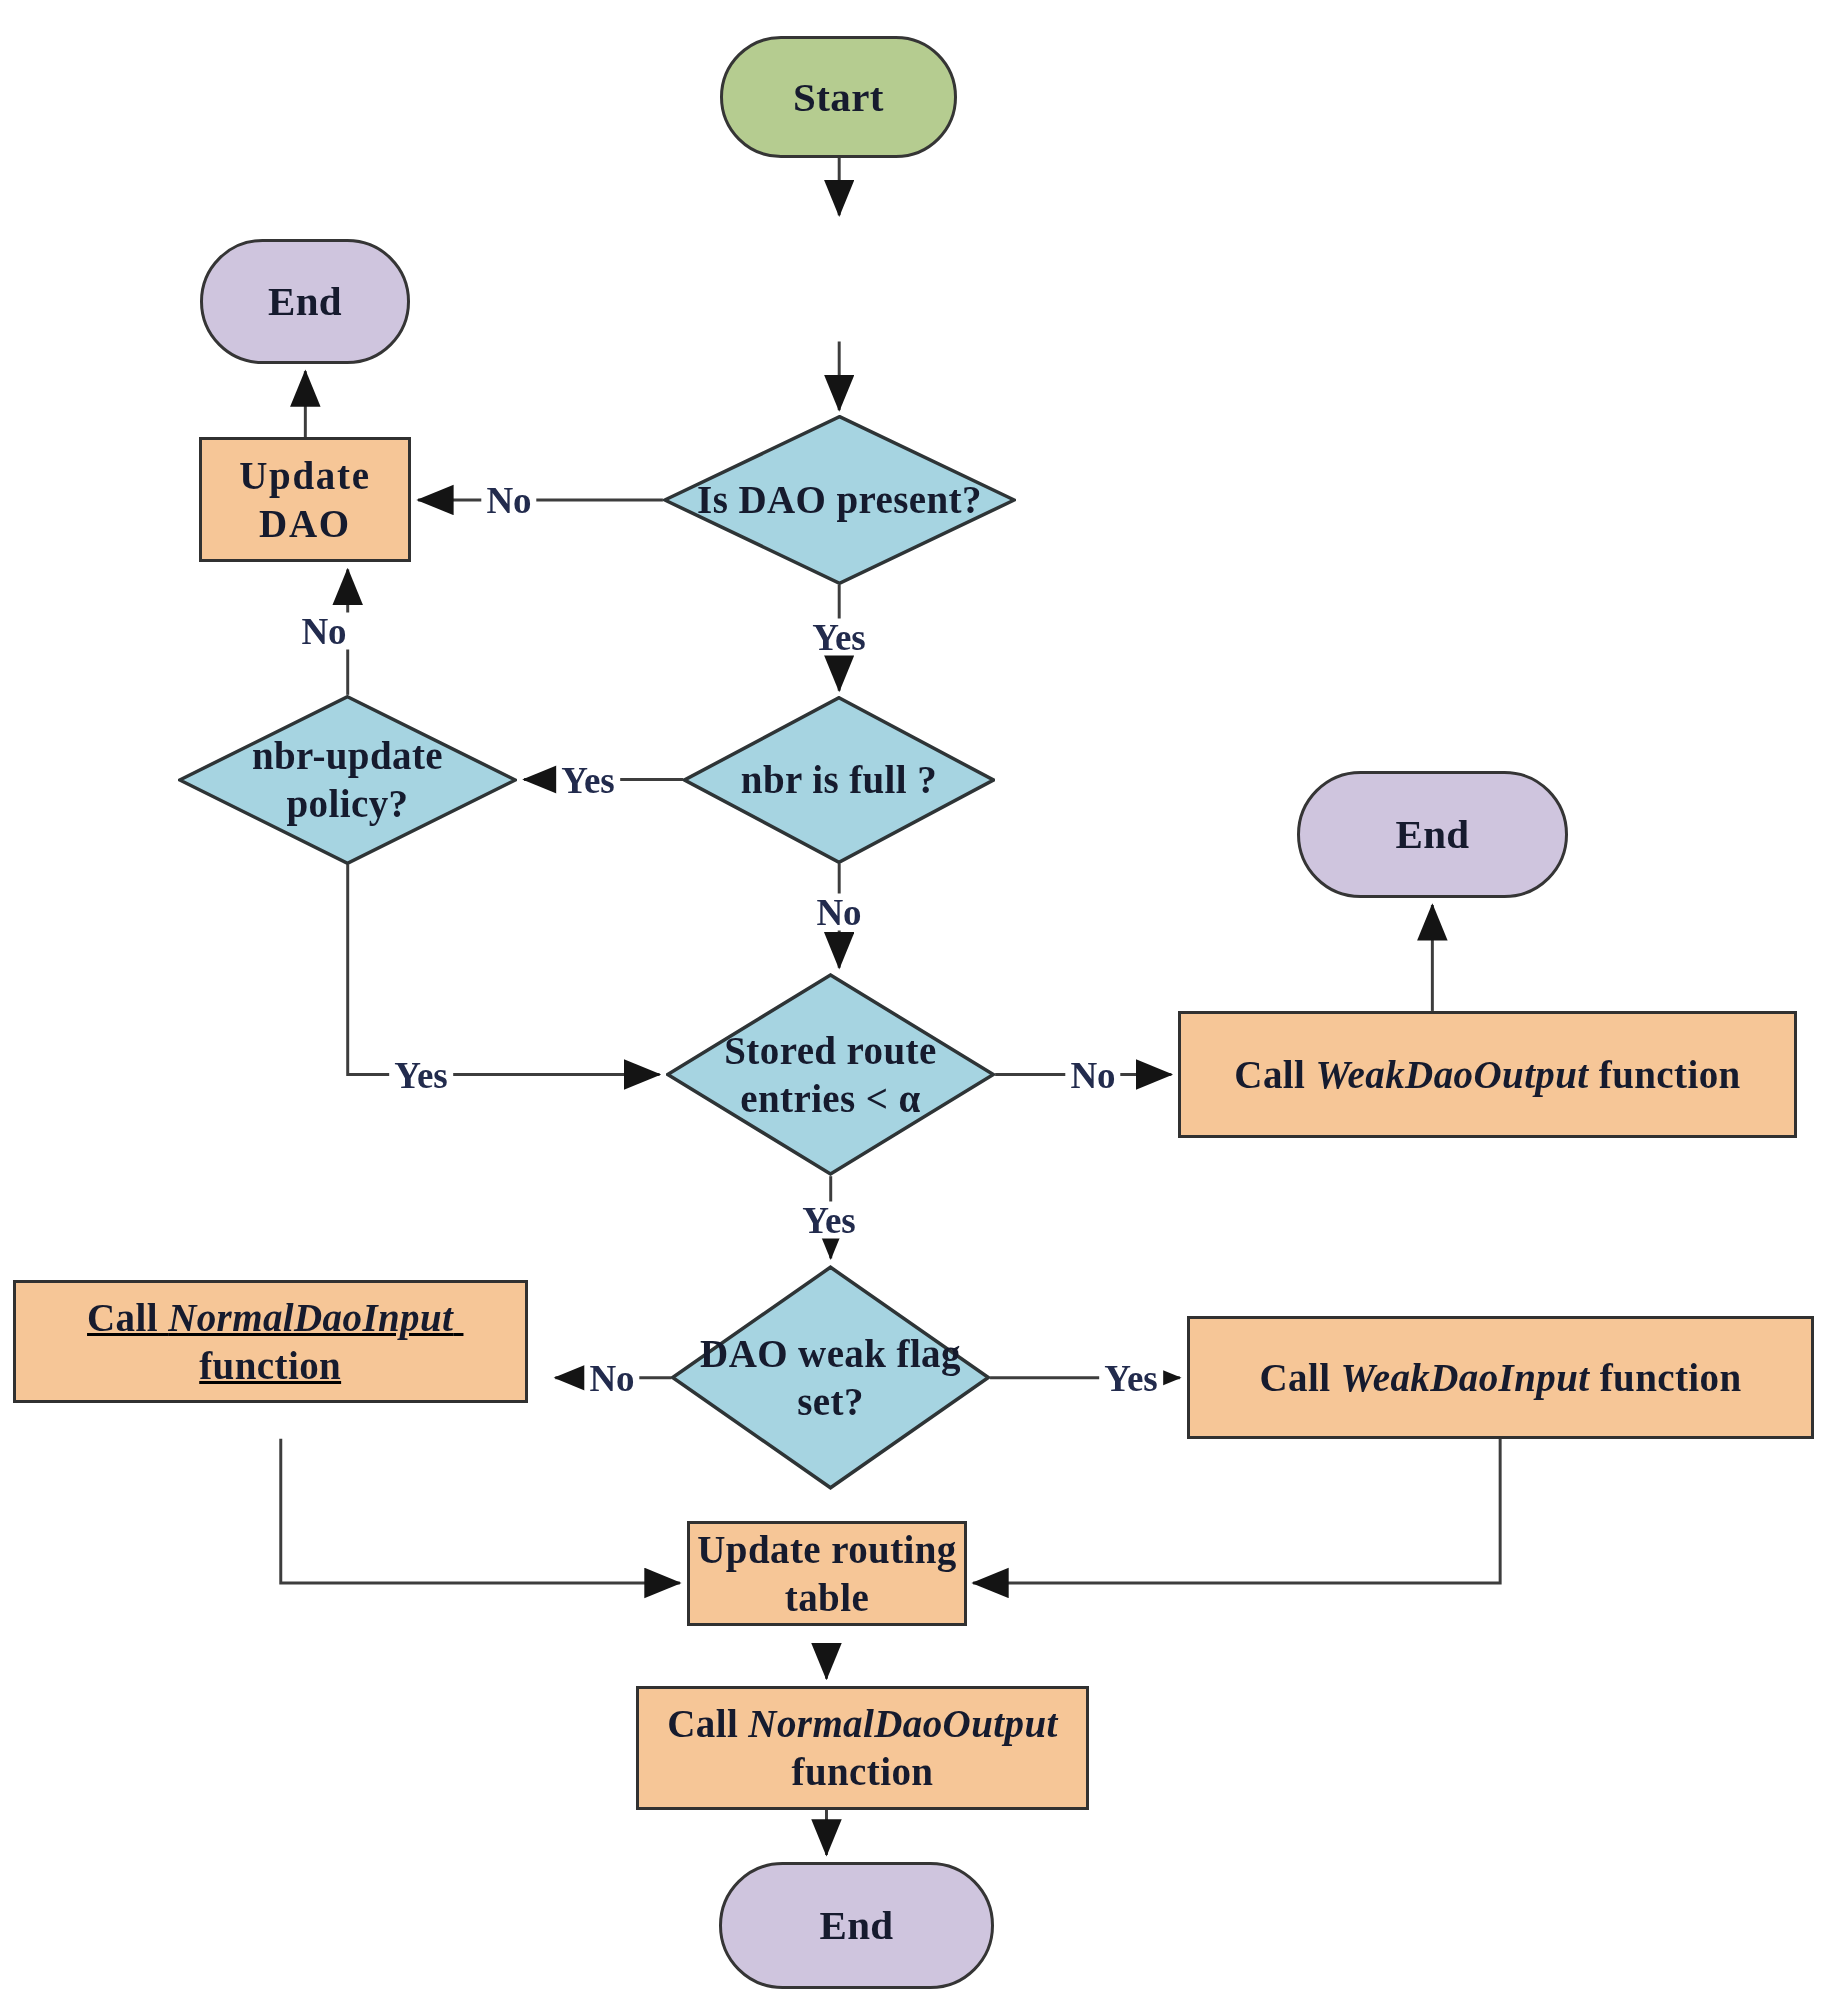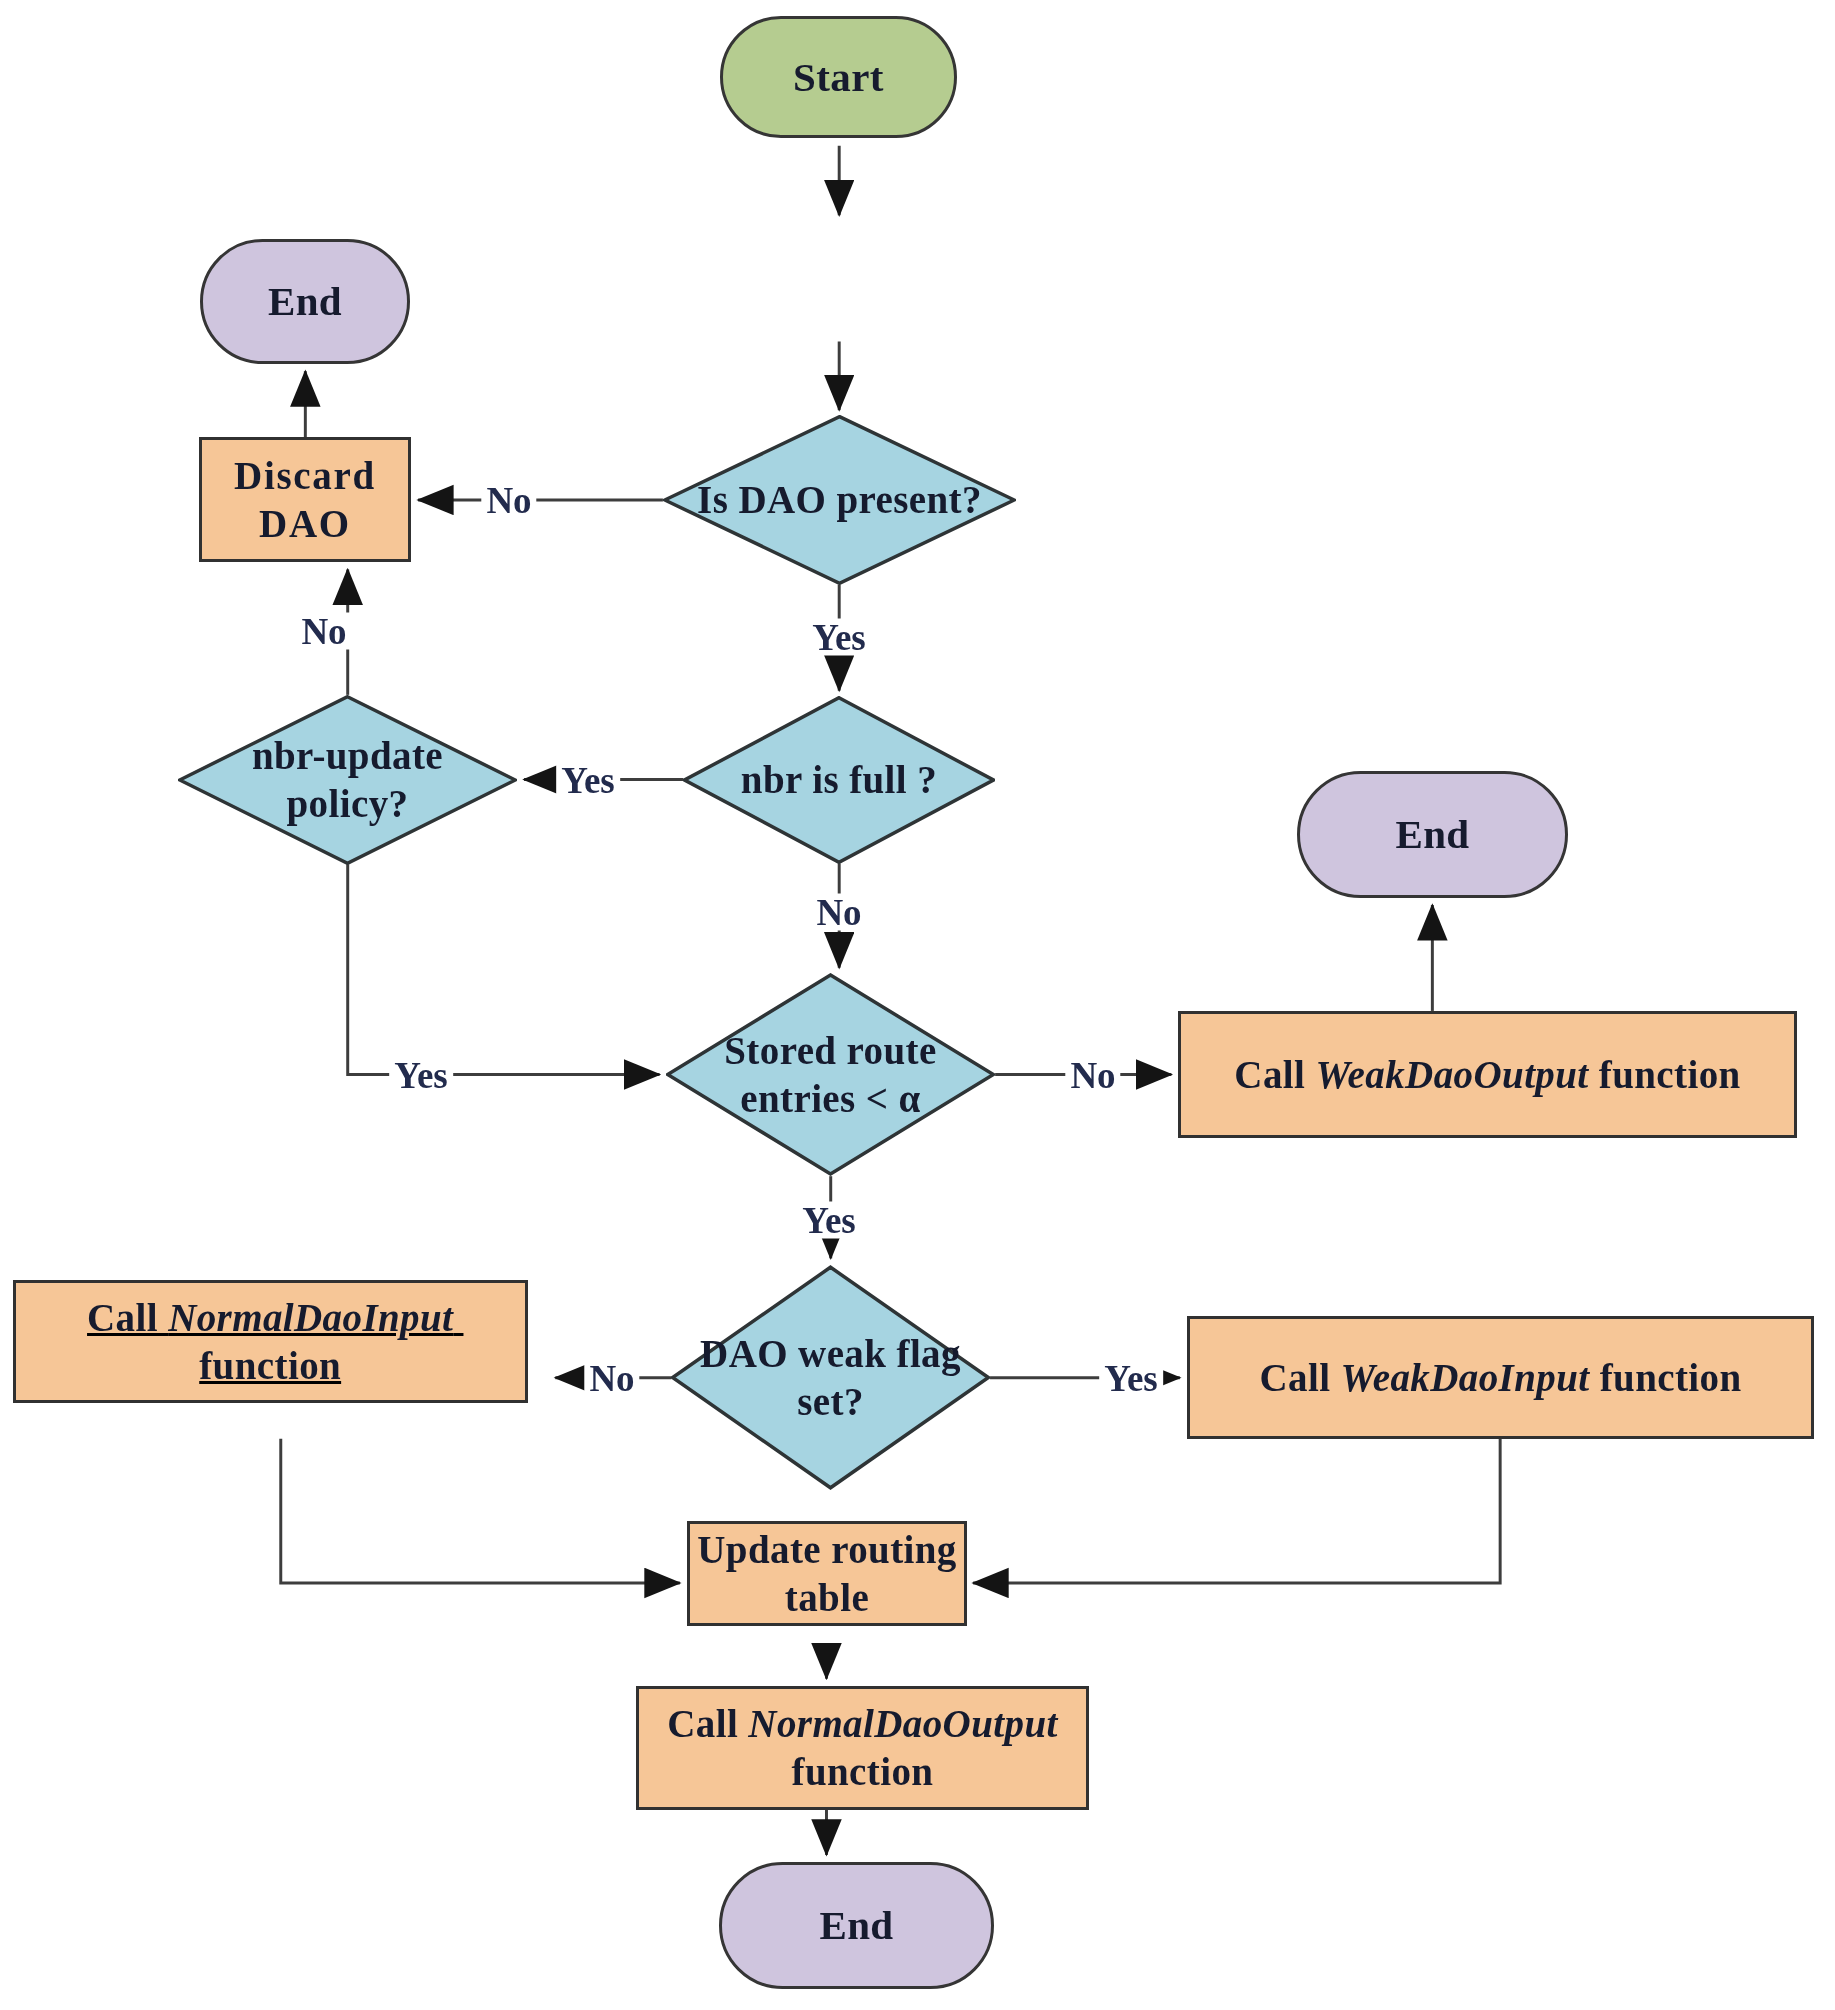--- a/index.html
+++ b/index.html
@@ -54,34 +54,34 @@
     <path class="wire" d="M1690,1193 L1690,1068" marker-end="url(#arr)"></path>
     <path class="wire" d="M980,1388 L980,1485" marker-end="url(#arr)"></path>
     <path class="wire" d="M792,1626 L655,1626" marker-end="url(#arr)"></path>
     <path class="wire" d="M1168,1626 L1392,1626" marker-end="url(#arr)"></path>
     <path class="wire" d="M331,1698 L331,1868 L802,1868" marker-end="url(#arr)"></path>
     <path class="wire" d="M1770,1698 L1770,1868 L1148,1868" marker-end="url(#arr)"></path>
     <path class="wire" d="M975,1941 L975,1981" marker-end="url(#arr)"></path>
     <path class="wire" d="M975,2135 L975,2189" marker-end="url(#arr)"></path>
   </svg>
 
-  <div class="node terminator green" style="left:720px;top:16px;width:237px;height:122px;">
+  <div class="node terminator green" style="left:720px;top:36px;width:237px;height:122px;">
     <div class="txt" style="font-size:41px;">Start</div>
   </div>
 
 
   <div class="node decision" style="left:663px;top:415px;width:353px;height:170px;">
     <svg class="dshape" viewBox="0 0 200 100" preserveAspectRatio="none">
         <polygon points="100,1 199,50 100,99 1,50"></polygon>
       </svg>
     <div class="txt">Is DAO present?</div>
   </div>
 
   <div class="node process" style="left:199px;top:437px;width:212px;height:125px;">
-    <div class="txt" style="letter-spacing:1.7px;">Discard DAO</div>
+    <div class="txt" style="letter-spacing:1.7px;">Update DAO</div>
   </div>
 
   <div class="node terminator purple" style="left:200px;top:239px;width:210px;height:125px;">
     <div class="txt" style="font-size:41px;">End</div>
   </div>
 
   <div class="node decision" style="left:683px;top:696px;width:312px;height:168px;">
     <svg class="dshape" viewBox="0 0 200 100" preserveAspectRatio="none">
         <polygon points="100,1 199,50 100,99 1,50"></polygon>
       </svg>

